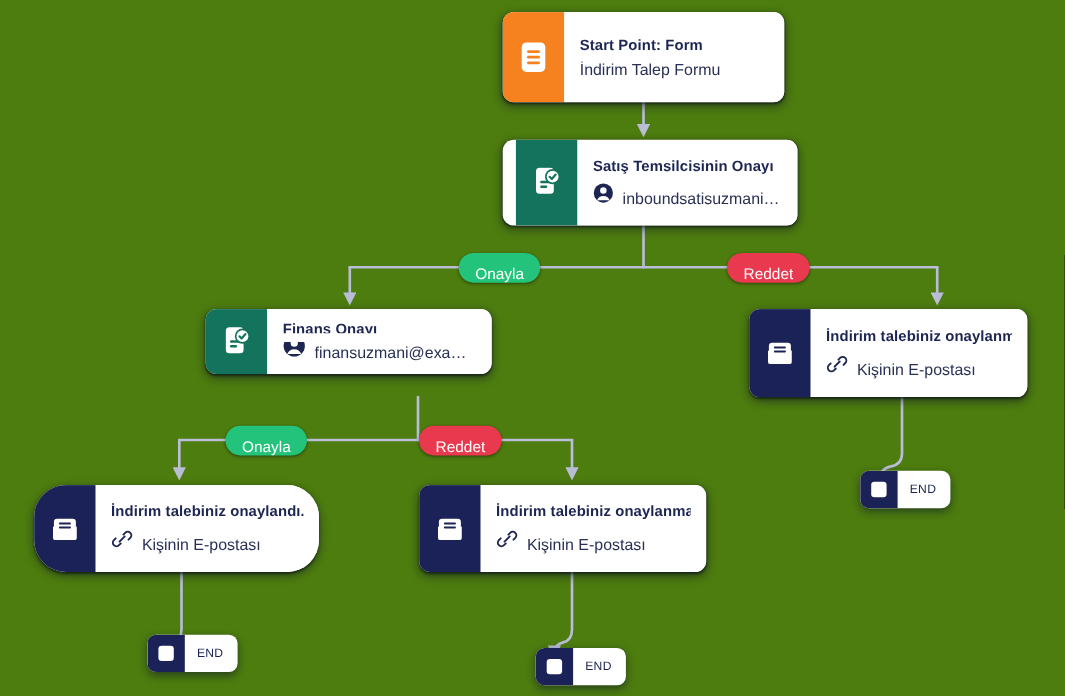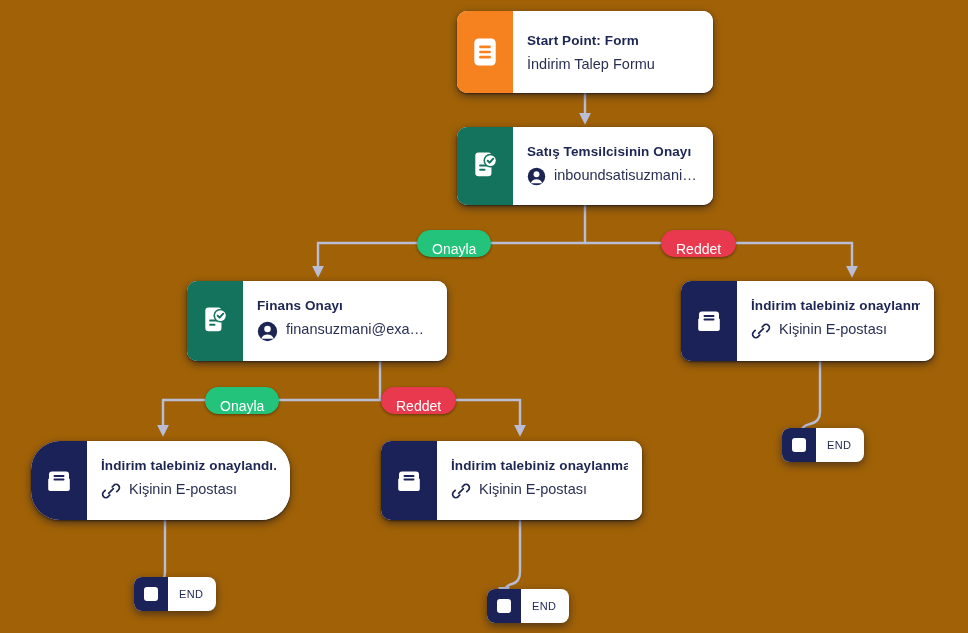--- a/index.html
+++ b/index.html
@@ -8,21 +8,21 @@
     background: #000000;
   }
   body {
     font-family: "Liberation Sans", sans-serif;
     -webkit-font-smoothing: antialiased;
   }
   #canvas {
     position: relative;
     width: 968px;
     height: 633px;
-    background: #a16207;
+    background: #4d7c0f;
     overflow: hidden;
   }
   #wires {
     position: absolute;
     left: 0; top: 0;
     width: 968px;
     height: 633px;
     pointer-events: none;
   }
 
@@ -57,21 +57,21 @@
   .node .title {
     font-size: 13.5px;
     font-weight: bold;
     color: #1d2552;
     letter-spacing: 0.1px;
     white-space: nowrap;
     overflow: hidden;
   }
   .node .sub {
     display: flex;
-    align-items: flex-start;
+    align-items: flex-end;
     gap: 8px;
     font-size: 14.5px;
     color: #2a3055;
     white-space: nowrap;
     overflow: hidden;
   }
   .node .sub .txt { overflow: hidden; text-overflow: ellipsis; }
 
   .icon-orange { background: #f6821f; }
   .icon-green  { background: #13735c; }
@@ -176,21 +176,21 @@
       </svg>
     </div>
     <div class="body">
       <div class="title">Start Point: Form</div>
       <div class="sub">
         <span class="txt">İndirim Talep Formu</span>
       </div>
     </div>
   </div>
 
-  <div class="node" style="left:457px; top:127px; width:256px; height:78px;">
+  <div class="node" style="left:457px; top:127px; width:256px; height:78px;padding-left:12px;">
     <div class="iconbox icon-green">
       <svg width="28" height="28" viewBox="0 0 26 26" xmlns="http://www.w3.org/2000/svg">
         <path d="M4 3.5 a3 3 0 0 1 3 -3 h9 a3 3 0 0 1 3 3 v16 a3 3 0 0 1 -3 3 h-9 a3 3 0 0 1 -3 -3 z" fill="#ffffff"></path>
         <rect x="7.5" y="11.5" width="8" height="2" rx="1" fill="#13735c"></rect>
         <rect x="7.5" y="15.5" width="6" height="2" rx="1" fill="#13735c"></rect>
         <circle cx="18" cy="8" r="6.4" fill="#13735c"></circle>
         <circle cx="18" cy="8" r="5" fill="#ffffff"></circle>
         <path d="M15.5 8.1 L17.3 9.9 L20.6 6.2" stroke="#13735c" stroke-width="1.8" fill="none" stroke-linecap="round" stroke-linejoin="round"></path>
       </svg>
     </div>
@@ -209,21 +209,21 @@
     </div>
   </div>
 
   <div class="pill pill-approve" style="left:417px; top:230px;">
     <span>Onayla</span>
   </div>
   <div class="pill pill-reject" style="left:661px; top:230px;">
     <span>Reddet</span>
   </div>
 
-  <div class="node" style="left:187px; top:281px; width:260px; height:80px;">
+  <div class="node" style="left:187px; top:281px; width:260px; height:59px;">
     <div class="iconbox icon-green">
       <svg width="28" height="28" viewBox="0 0 26 26" xmlns="http://www.w3.org/2000/svg">
         <path d="M4 3.5 a3 3 0 0 1 3 -3 h9 a3 3 0 0 1 3 3 v16 a3 3 0 0 1 -3 3 h-9 a3 3 0 0 1 -3 -3 z" fill="#ffffff"></path>
         <rect x="7.5" y="11.5" width="8" height="2" rx="1" fill="#13735c"></rect>
         <rect x="7.5" y="15.5" width="6" height="2" rx="1" fill="#13735c"></rect>
         <circle cx="18" cy="8" r="6.4" fill="#13735c"></circle>
         <circle cx="18" cy="8" r="5" fill="#ffffff"></circle>
         <path d="M15.5 8.1 L17.3 9.9 L20.6 6.2" stroke="#13735c" stroke-width="1.8" fill="none" stroke-linecap="round" stroke-linejoin="round"></path>
       </svg>
     </div>

